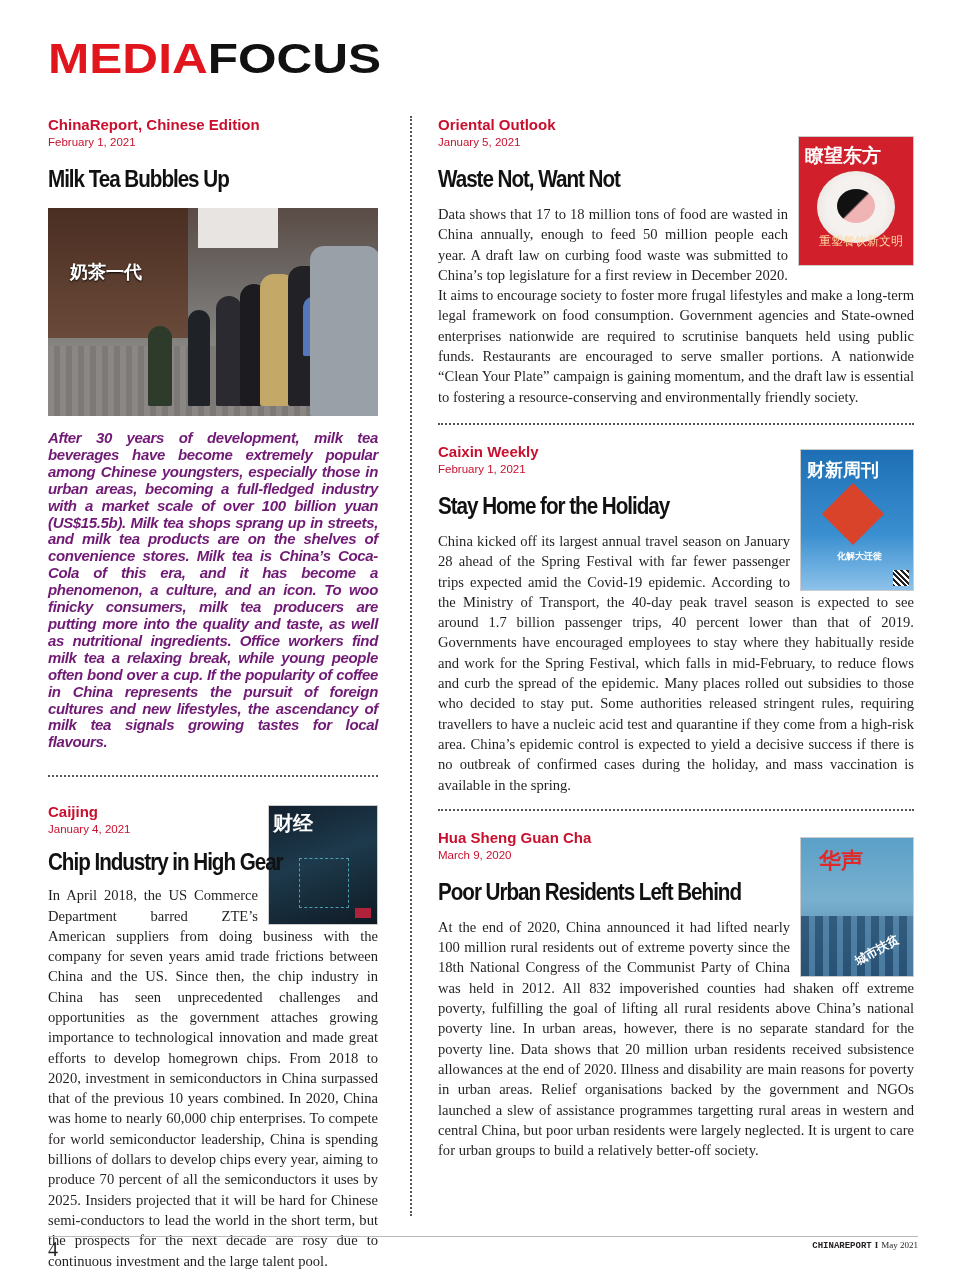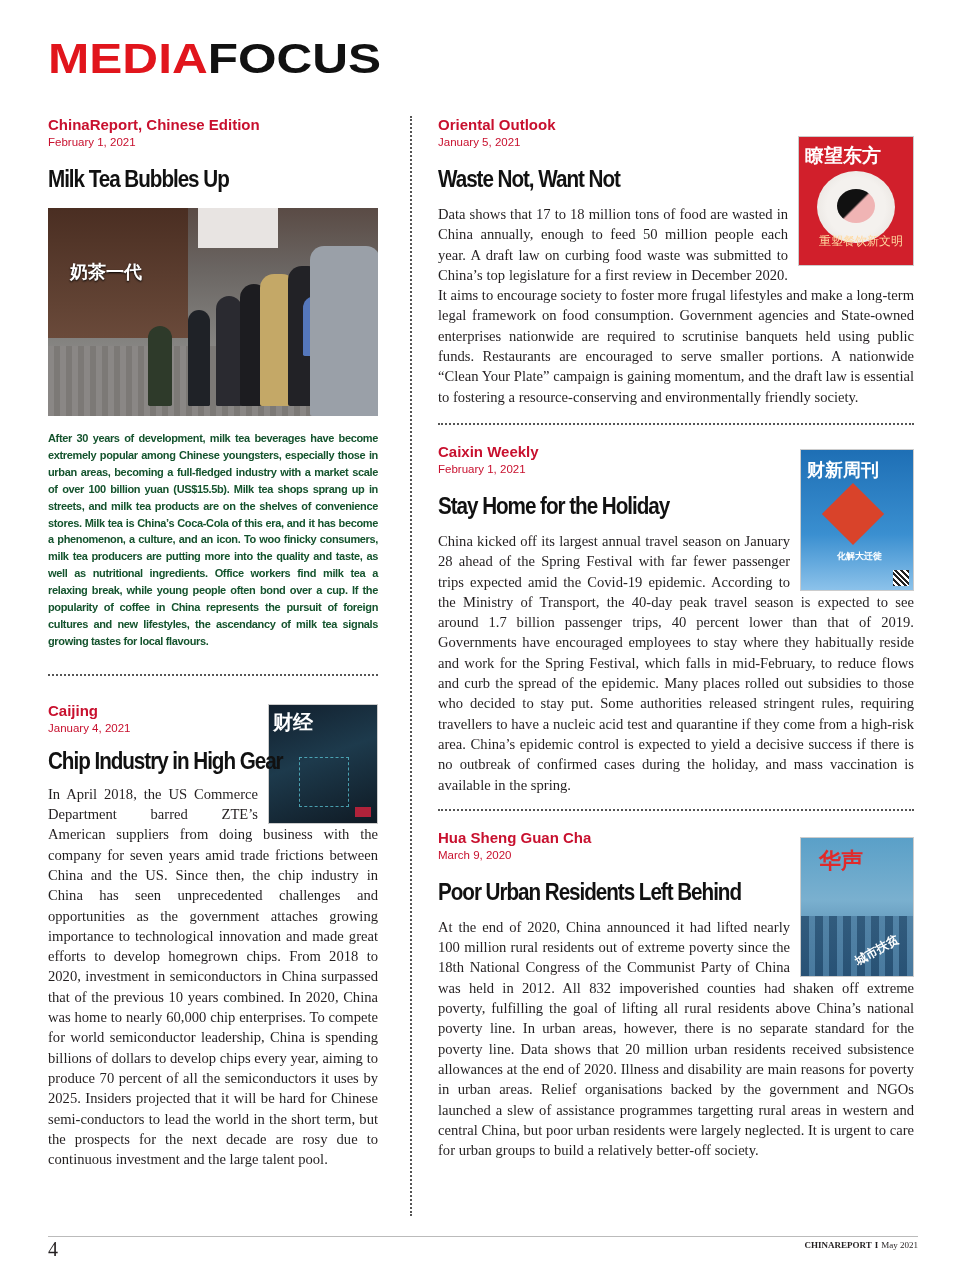--- a/index.html
+++ b/index.html
@@ -13,38 +13,38 @@
   .col { position: absolute; top: 116px; }
   .col-left { left: 48px; width: 330px; }
   .col-right { left: 438px; width: 476px; }
 
   .divider-v { position: absolute; left: 410px; top: 116px; height: 1100px; border-left: 2px dotted #555; }
 
   .source { font-family: "Liberation Sans", sans-serif; font-weight: bold; font-size: 15px; color: #c8102e; line-height: 18px; }
   .date { font-family: "Liberation Sans", sans-serif; font-size: 11.5px; color: #c8102e; line-height: 16px; }
   .headline { font-family: "Liberation Sans", sans-serif; font-weight: bold; font-size: 24px; letter-spacing: -1.2px; color: #111; line-height: 30px; margin-top: 14px; transform: scaleX(0.86); transform-origin: left; white-space: nowrap; }
   .body { font-size: 14.6px; line-height: 20.3px; text-align: justify; margin-top: 10px; color: #231f20; hyphens: auto; }
-  .lead { font-family: "Liberation Sans", sans-serif; font-weight: bold; font-size: 11px; line-height: 16.9px; color: #14532d; text-align: justify; letter-spacing: -0.35px; }
+  .lead { font-family: "Liberation Sans", sans-serif; font-weight: bold; font-size: 15px; line-height: 16.9px; color: #701a75; text-align: justify; letter-spacing: -0.35px; font-style: italic; }
 
   .sep-h { border-top: 2px dotted #555; }
 
   .cover { float: right; margin-left: 10px; margin-top: 2px; border: 1px solid #ccc; }
 
   .photo { width: 330px; height: 208px; margin-top: 14px; position: relative; overflow: hidden;
     background: linear-gradient(180deg, #5a4b45 0%, #6b6663 30%, #7d7b78 55%, #8d8c8a 75%, #777471 100%); }
   .photo .booth { position: absolute; left: 0; top: 0; width: 140px; height: 130px; background: linear-gradient(180deg,#4a2e22,#6a4a3a); }
   .photo .sky { position: absolute; left: 150px; top: 0; width: 80px; height: 40px; background: #e8e4e2; }
   .photo .ground { position: absolute; left: 0; bottom: 0; width: 100%; height: 70px; background: repeating-linear-gradient(90deg,#8a8785 0 6px,#7c7976 6px 12px); }
   .photo .p { position: absolute; bottom: 10px; border-radius: 14px 14px 2px 2px; }
   .photo .caption { position: absolute; left: 22px; top: 52px; color: #fff; font-family: "DejaVu Sans", sans-serif; font-weight: bold; font-size: 18px; text-shadow: 0 1px 2px #000; }
 
   .footer-line { position: absolute; left: 48px; top: 1236px; width: 870px; border-top: 1px solid #bbb; }
   .page-num { position: absolute; left: 48px; top: 1238px; font-size: 20px; font-family: "Liberation Serif", serif; }
   .footer-right { position: absolute; right: 48px; top: 1240px; font-size: 9px; }
-  .footer-right .brand { font-family: Liberation Serif, serif; font-weight: bold; text-align: right; }
+  .footer-right .brand { font-family: Liberation Mono, monospace; font-weight: bold; text-align: right; }
   .footer-right .bar { font-weight: bold; margin: 0 3px; }
   .footer-right .issue { font-family: "Liberation Serif", serif; }
 </style>
 </head>
 <body>
 
 <div class="masthead">
   <span class="red">MEDIA</span><span class="black">FOCUS</span>
 </div>
 

